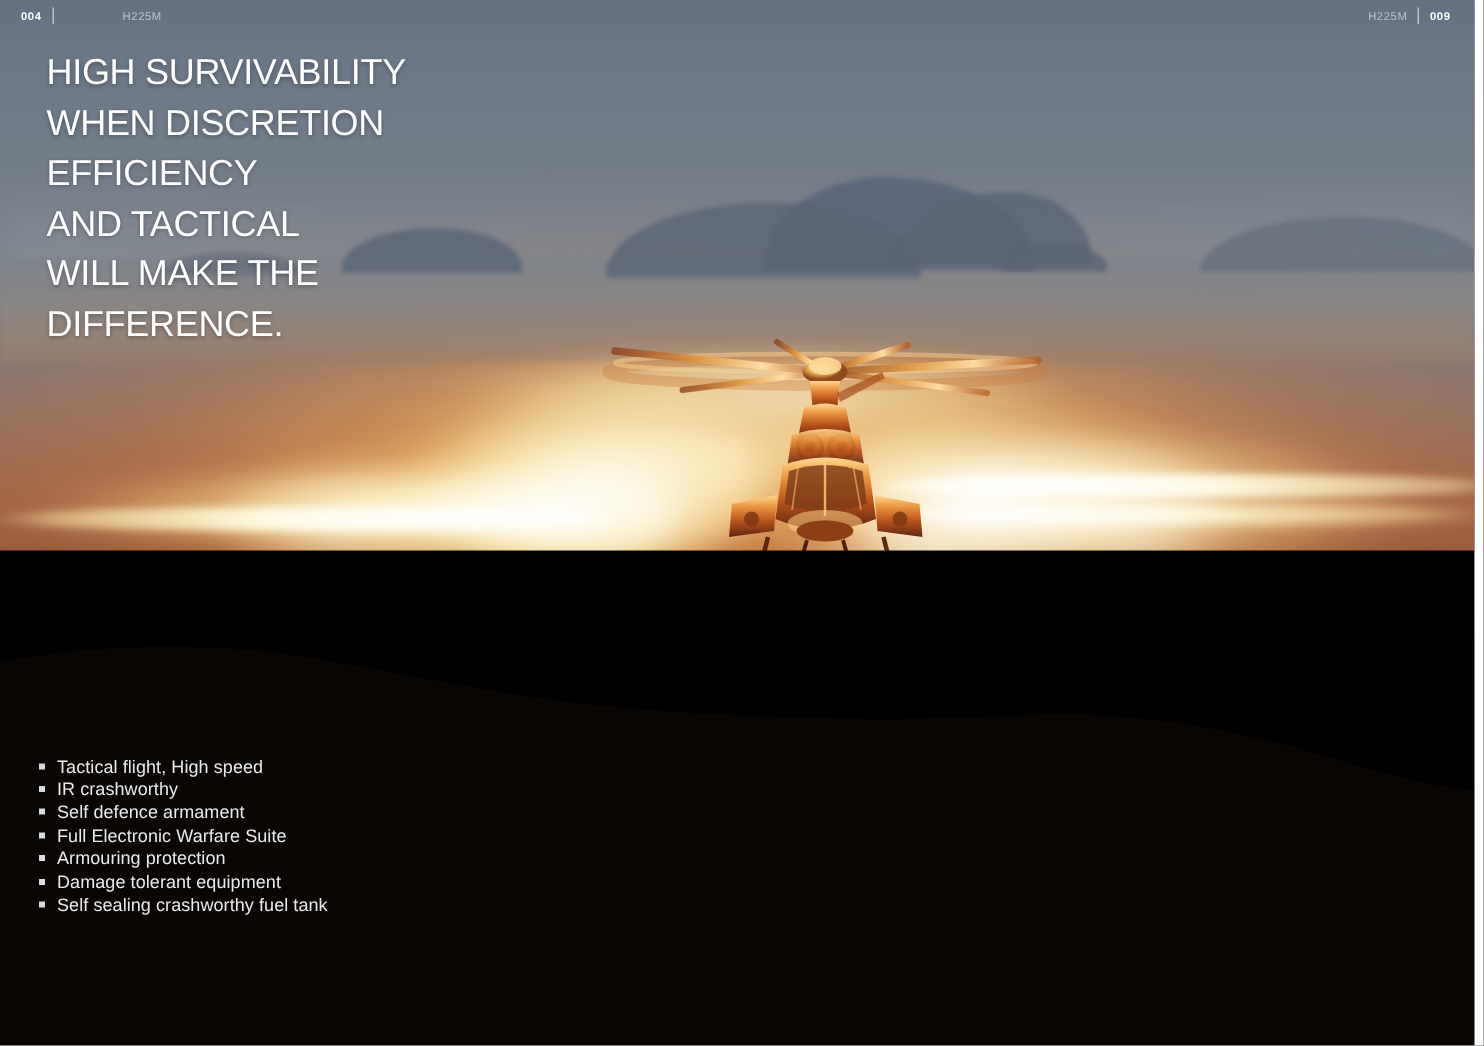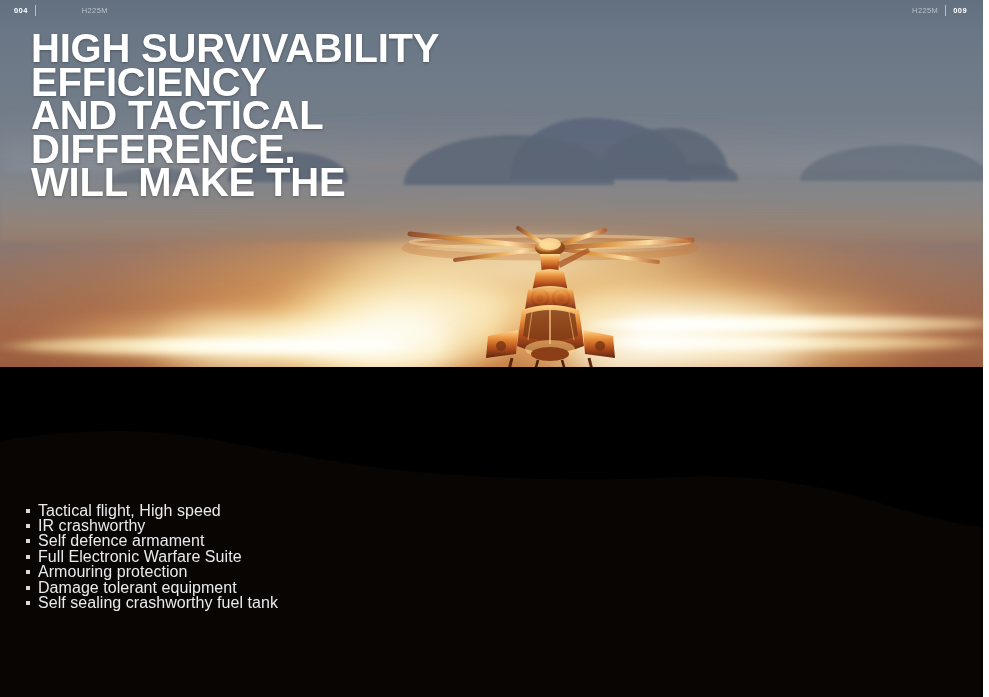--- a/index.html
+++ b/index.html
@@ -181,39 +181,39 @@
   .hdr-right { right:16px; }
   .hdr-num { font-weight:bold; color:#ffffff; }
   .hdr-label { color:#b9c2cb; font-weight:normal;margin-left:39px; }
   .hdr-div { width:1px; height:11px; background:rgba(255,255,255,0.55); }
 
   
   #headline {
     position:absolute; left:31px; top:32px;
     z-index:30;
     color:#ffffff;
-    font-weight:bold;
-    font-size:40px;
+    font-weight:normal;
+    font-size:24px;
     line-height:33.6px;
     letter-spacing:-0.2px;
     text-shadow:0 1px 3px rgba(0,0,0,0.30);
   }
   #headline div { white-space:nowrap; }
 
   
   #features {
     position:absolute; left:26px; top:503px;
     z-index:30;
     list-style:none;
   }
   #features li {
     display:flex; align-items:center;
     height:15.4px;
     color:#e9eaec;
-    font-size:16px;
+    font-size:12px;
     letter-spacing:.05px;
     text-align:right;
   }
   #features .bullet {
     width:4px; height:4px;
     background:#d8dadd;
     margin-right:8px;
     flex:0 0 auto;
   }
 </style>
@@ -351,24 +351,25 @@
     </div>
     <div class="hdr-group hdr-right">
       <span class="hdr-label">H225M</span>
       <span class="hdr-div"></span>
       <span class="hdr-num">009</span>
     </div>
   </div>
 
   <div id="headline">
     <div>HIGH SURVIVABILITY</div>
+    <div>WHEN DISCRETION</div>
     <div>EFFICIENCY</div>
     <div>AND TACTICAL</div>
+    <div>WILL MAKE THE</div>
     <div>DIFFERENCE.</div>
-    <div>WILL MAKE THE</div>
   </div>
 
   <ul id="features">
     <li>
       <span class="bullet"></span>
       <span>Tactical flight, High speed</span>
     </li>
     <li>
       <span class="bullet"></span>
       <span>IR crashworthy</span>

